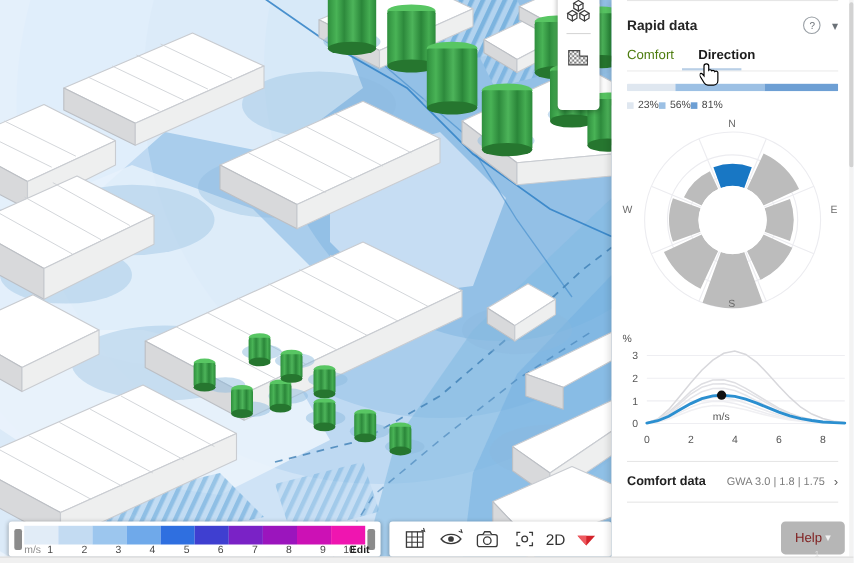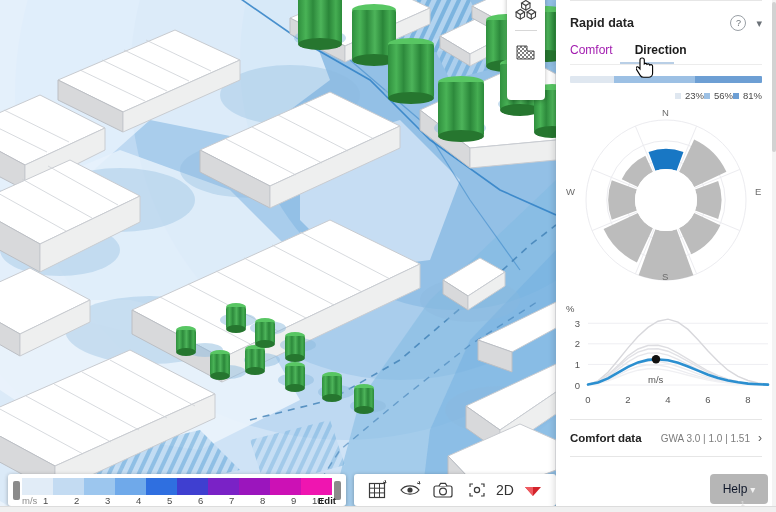--- a/index.html
+++ b/index.html
@@ -58,29 +58,29 @@
   #panel .hr{height:1px;background:#e6e6e6;margin:0 14px;}
   .sechead{display:flex;align-items:center;justify-content:space-between;
     padding:14px 14px 6px 14px;}
   .sechead .title{font-size:12.5px;font-weight:bold;color:#252525;}
   .sechead .right{display:flex;align-items:center;gap:10px;}
   .qmark{width:14px;height:14px;border-radius:50%;border:1px solid #9aa0a6;
     display:flex;align-items:center;justify-content:center;font-size:9px;color:#6b7177;cursor:pointer;}
   .chev{color:#6b7177;font-size:11px;cursor:pointer;}
 
   .tabs{display:flex;gap:22px;padding:6px 14px 0 14px;position:relative;}
-  .tab{font-size:12px;color:#a21caf;padding-bottom:7px;cursor:pointer;}
+  .tab{font-size:12px;color:#4d7c0f;padding-bottom:7px;cursor:pointer;}
   .tab.active{font-weight:bold;color:#1b1b1b;}
   .tab.active::after{content:"";position:absolute;bottom:0;height:2px;background:#b9cfe6;}
   #tab-direction.active::after{left:64px;width:54px;}
   .tabline{height:1px;background:#ececec;margin:0 14px;}
 
   .statbarwrap{padding:11px 14px 0 14px;}
   .statbar{display:flex;height:7px;border-radius:1px;overflow:hidden;}
-  .statlegend{display:flex;justify-content:flex-end;padding:7px 14px 0 14px;}
+  .statlegend{display:flex;justify-content:flex-start;padding:7px 14px 0 14px;}
   .stat{display:flex;align-items:center;gap:4px;font-size:9.5px;color:#4a4a4a;}
   .sw{width:6px;height:6px;display:inline-block;}
 
   #rose{position:relative;width:220px;height:200px;}
   .compass{position:absolute;font-size:9.5px;color:#6c6c6c;}
 
   #chartbox{position:relative;width:220px;height:118px;}
   .axlab{position:absolute;font-size:9.5px;color:#555;}
 
   .rowitem{display:flex;align-items:center;justify-content:space-between;
@@ -89,21 +89,21 @@
   .rowitem .val{font-size:10px;color:#7c7c7c;}
   .rowitem .arrow{font-size:12px;color:#5a5a5a;margin-left:8px;cursor:pointer;}
 
   #alertrow{display:flex;align-items:center;padding:12px 14px;}
   #alertrow .bar{width:3px;height:20px;background:#d79a2b;margin-right:12px;}
   #alertrow .lbl{font-size:11.5px;font-weight:bold;color:#222;}
 
   #helpbtn{position:absolute;right:8px;bottom:8px;width:58px;height:30px;
     background:#b6b6b6;border-radius:4px;display:flex;align-items:center;
     justify-content:center;gap:3px;cursor:pointer;}
-  #helpbtn .t{font-size:12px;color:#0f172a;}
+  #helpbtn .t{font-size:12px;color:#7f1d1d;}
   #helpbtn .c{font-size:10px;color:#f2f2f2;}
   #helpnum{position:absolute;right:31px;bottom:4px;font-size:8px;color:#ddd;}
 
   
   #scrolledge{position:absolute;right:0;top:0;width:4px;height:512px;background:#f3f3f3;}
   #scrollthumb{position:absolute;right:0;top:2px;width:4px;height:150px;background:#d2d2d2;border-radius:2px;}
 
   
   #cursor{position:absolute;left:636px;top:57px;width:20px;height:24px;pointer-events:none;}
 
@@ -606,21 +606,21 @@
         </svg>
       <span class="axlab" style="left:10px;top:2px;">%</span>
       <span class="axlab" style="left:92px;top:73px;">m/s</span>
     </div>
 
     <div class="hr"></div>
 
     <div class="rowitem">
       <div class="lbl">Comfort data</div>
       <div style="display:flex;align-items:center;">
-        <div class="val">GWA 3.0 | 1.0 | 1.51</div>
+        <div class="val">GWA 3.0 | 1.8 | 1.75</div>
         <div class="arrow">›</div>
       </div>
     </div>
 
     <div class="hr"></div>
 
 
     <div id="helpbtn">
       <span class="t">Help</span>
       <span class="c">▾</span>

